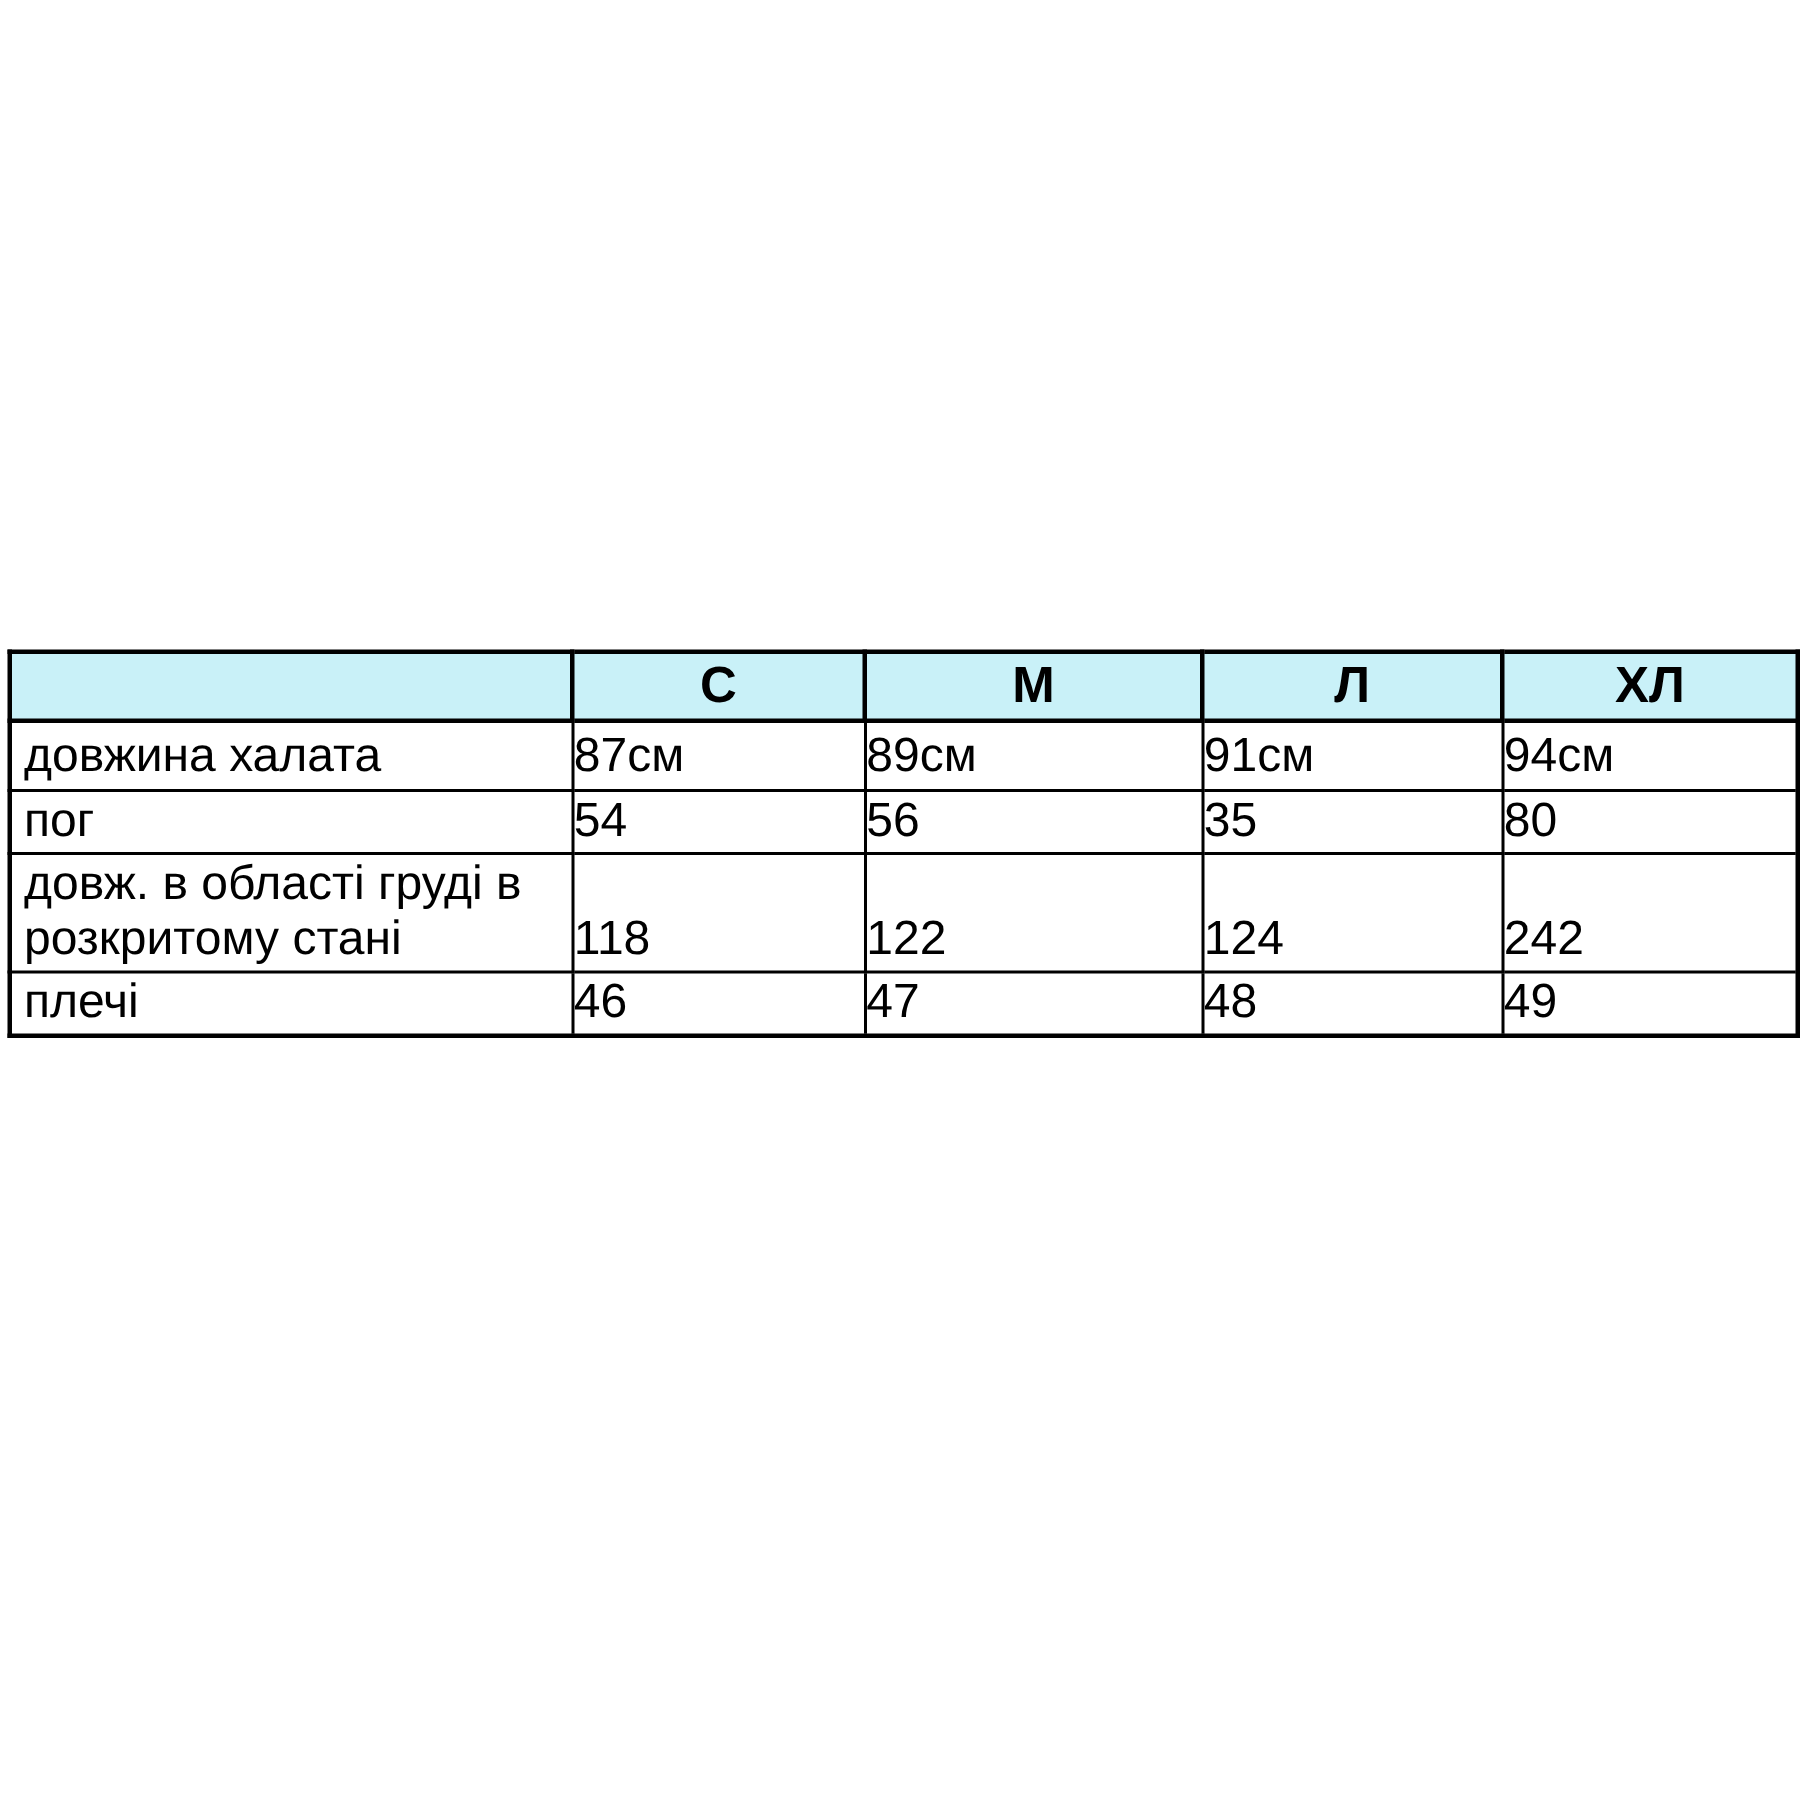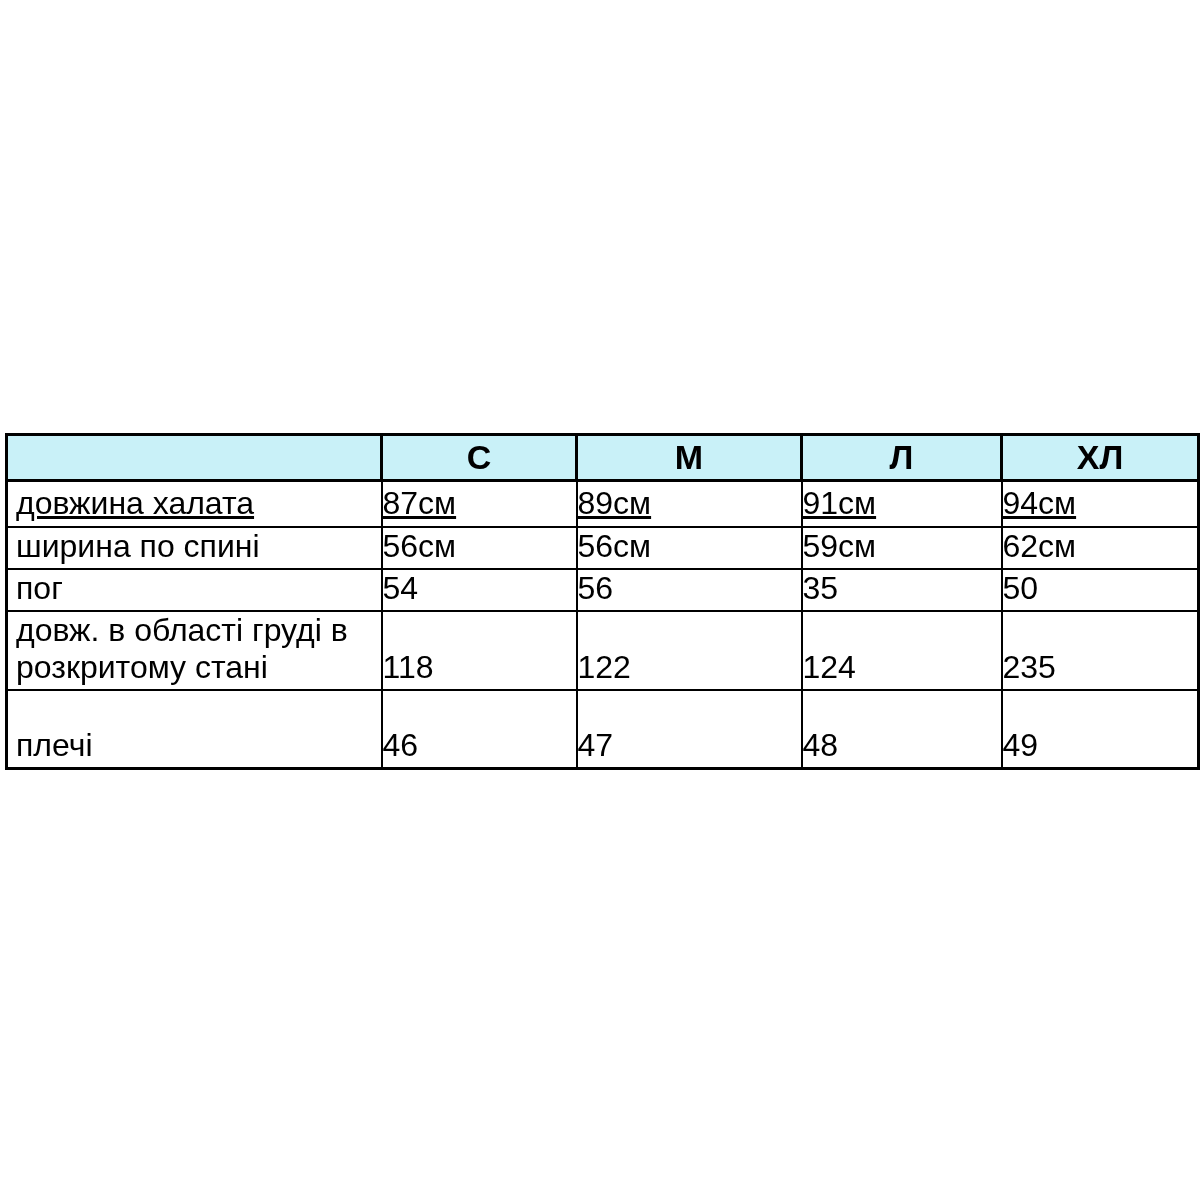--- a/index.html
+++ b/index.html
@@ -24,21 +24,21 @@
     border: 3px solid var(--border-color, #000000);
   }
   .size-table col.c-label { width: 375px; }
   .size-table col.c-s     { width: 195px; }
   .size-table col.c-m     { width: 225px; }
   .size-table col.c-l     { width: 200px; }
   .size-table col.c-xl    { width: 197px; }
 
   .size-table thead tr { height: 46px; }
   .size-table tbody tr { height: 41px; }
-  .size-table tbody tr:nth-child(1) { height: 46px; text-decoration: underline; }
+  .size-table tbody tr:nth-child(1) { height: 46px; }
   .size-table tbody tr:nth-child(5) { height: 79px; }
   .size-table tbody tr:nth-child(6) { height: 39px; }
 
   .size-table th {
     border: 3px solid var(--border-color, #000000);
     background: var(--header-bg, #c9f1f8);
     font-size: 34px;
     font-weight: bold;
     text-align: center;
     vertical-align: middle;
@@ -83,40 +83,33 @@
   </thead>
   <tbody id="table-body">
       <tr>
         <td class="row-label">довжина халата</td>
         <td class="cell-value">87см</td>
         <td class="cell-value">89см</td>
         <td class="cell-value">91см</td>
         <td class="cell-value">94см</td>
       </tr>
       <tr>
-        <td class="row-label">ширина по спині</td>
-        <td class="cell-value">56см</td>
-        <td class="cell-value">56см</td>
-        <td class="cell-value">59см</td>
-        <td class="cell-value">62см</td>
-      </tr>
-      <tr>
         <td class="row-label">пог</td>
         <td class="cell-value">54</td>
         <td class="cell-value">56</td>
         <td class="cell-value">35</td>
-        <td class="cell-value">50</td>
+        <td class="cell-value">80</td>
       </tr>
       <tr>
         <td class="row-label">довж. в області груді в
 розкритому стані</td>
         <td class="cell-value">118</td>
         <td class="cell-value">122</td>
         <td class="cell-value">124</td>
-        <td class="cell-value">235</td>
+        <td class="cell-value">242</td>
       </tr>
       <tr>
         <td class="row-label">плечі</td>
         <td class="cell-value">46</td>
         <td class="cell-value">47</td>
         <td class="cell-value">48</td>
         <td class="cell-value">49</td>
       </tr>
     </tbody>
 </table>

